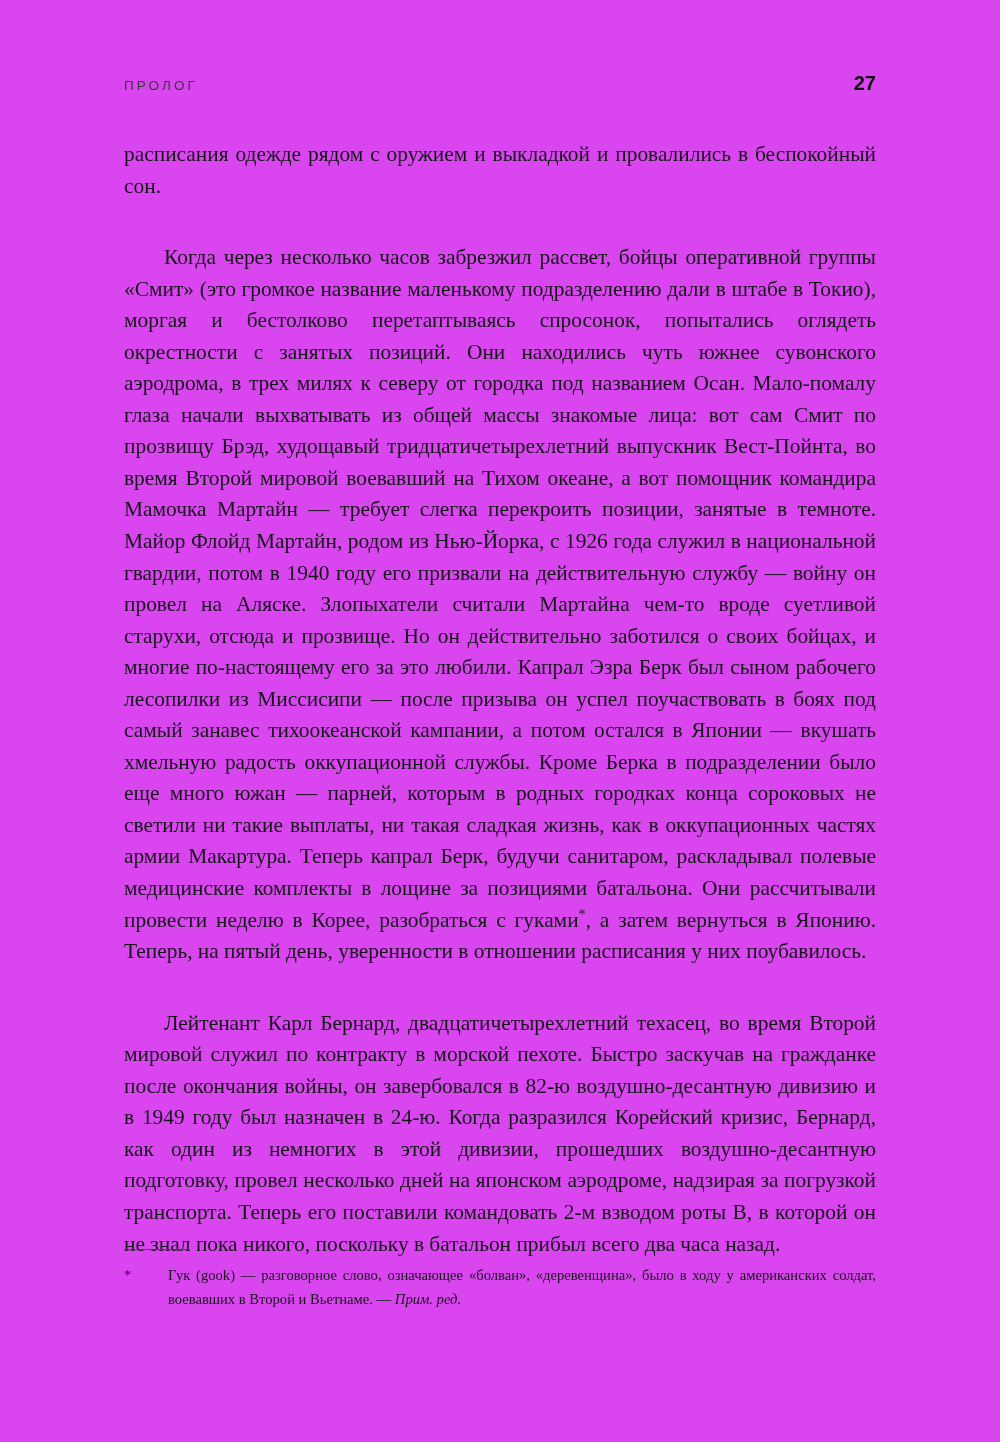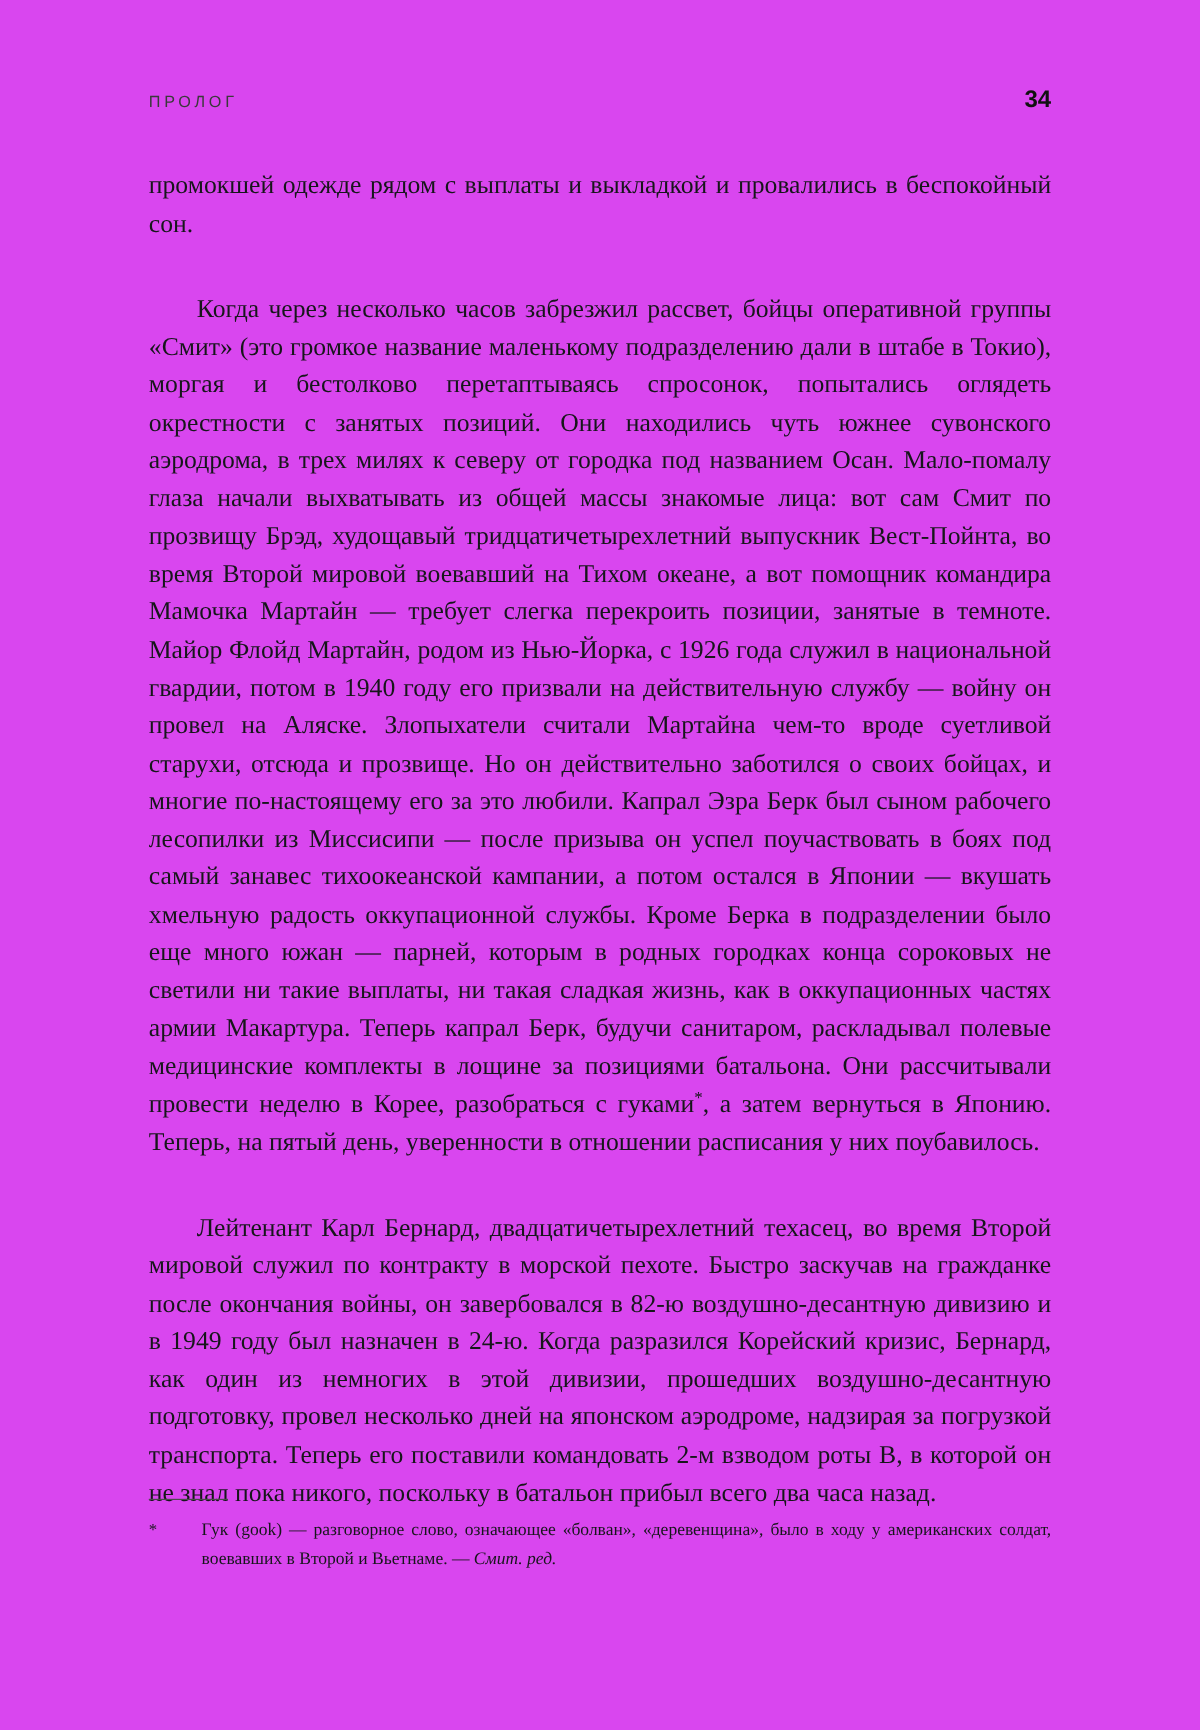--- a/index.html
+++ b/index.html
@@ -112,34 +112,34 @@
     font-style: italic;
   }
 </style>
 </head>
 <body>
 
 <div class="page">
 
   <div class="running-head">
     <span class="running-head-title">ПРОЛОГ</span>
-    <span class="page-number">34</span>
+    <span class="page-number">27</span>
   </div>
 
   <div class="body-column">
 
-    <p class="body-text">промокшей одежде рядом с выплаты и выкладкой и провалились в беспокойный сон.</p>
+    <p class="body-text">расписания одежде рядом с оружием и выкладкой и провалились в беспокойный сон.</p>
 
     <p class="body-text indent"><span>Когда через несколько часов забрезжил рассвет, бойцы оперативной группы «Смит» (это громкое название маленькому подразделению дали в штабе в Токио), моргая и бестолково перетаптываясь спросонок, попытались оглядеть окрестности с занятых позиций. Они находились чуть южнее сувонского аэродрома, в трех милях к северу от городка под названием Осан. Мало-помалу глаза начали выхватывать из общей массы знакомые лица: вот сам Смит по прозвищу Брэд, худощавый тридцатичетырехлетний выпускник Вест-Пойнта, во время Второй мировой воевавший на Тихом океане, а вот помощник командира Мамочка Мартайн — требует слегка перекроить позиции, занятые в темноте. Майор Флойд Мартайн, родом из Нью-Йорка, с 1926 года служил в национальной гвардии, потом в 1940 году его призвали на действительную службу — войну он провел на Аляске. Злопыхатели считали Мартайна чем-то вроде суетливой старухи, отсюда и прозвище. Но он действительно заботился о своих бойцах, и многие по-настоящему его за это любили. Капрал Эзра Берк был сыном рабочего лесопилки из Миссисипи — после призыва он успел поучаствовать в боях под самый занавес тихоокеанской кампании, а потом остался в Японии — вкушать хмельную радость оккупационной службы. Кроме Берка в подразделении было еще много южан — парней, которым в родных городках конца сороковых не светили ни такие выплаты, ни такая сладкая жизнь, как в оккупационных частях армии Макартура. Теперь капрал Берк, будучи санитаром, раскладывал полевые медицинские комплекты в лощине за позициями батальона. Они рассчитывали провести неделю в Корее, разобраться с гуками</span><span class="fn-ref">*</span><span>, а затем вернуться в Японию. Теперь, на пятый день, уверенности в отношении расписания у них поубавилось.</span></p>
 
     <p class="body-text indent">Лейтенант Карл Бернард, двадцатичетырехлетний техасец, во время Второй мировой служил по контракту в морской пехоте. Быстро заскучав на гражданке после окончания войны, он завербовался в 82-ю воздушно-десантную дивизию и в 1949 году был назначен в 24-ю. Когда разразился Корейский кризис, Бернард, как один из немногих в этой дивизии, прошедших воздушно-десантную подготовку, провел несколько дней на японском аэродроме, надзирая за погрузкой транспорта. Теперь его поставили командовать 2-м взводом роты B, в которой он не знал пока никого, поскольку в батальон прибыл всего два часа назад.</p>
 
   </div>
 
   <div class="footnote-block">
     <div class="footnote-rule"></div>
     <div class="footnote-row">
       <span class="footnote-marker">*</span>
-      <p class="footnote-text"><span>Гук (gook) — разговорное слово, означающее «болван», «деревенщина», было в ходу у американских солдат, воевавших в Второй и Вьетнаме. — </span><span class="ital">Смит. ред.</span></p>
+      <p class="footnote-text"><span>Гук (gook) — разговорное слово, означающее «болван», «деревенщина», было в ходу у американских солдат, воевавших в Второй и Вьетнаме. — </span><span class="ital">Прим. ред.</span></p>
     </div>
   </div>
 
 </div>
 
 </body></html>

